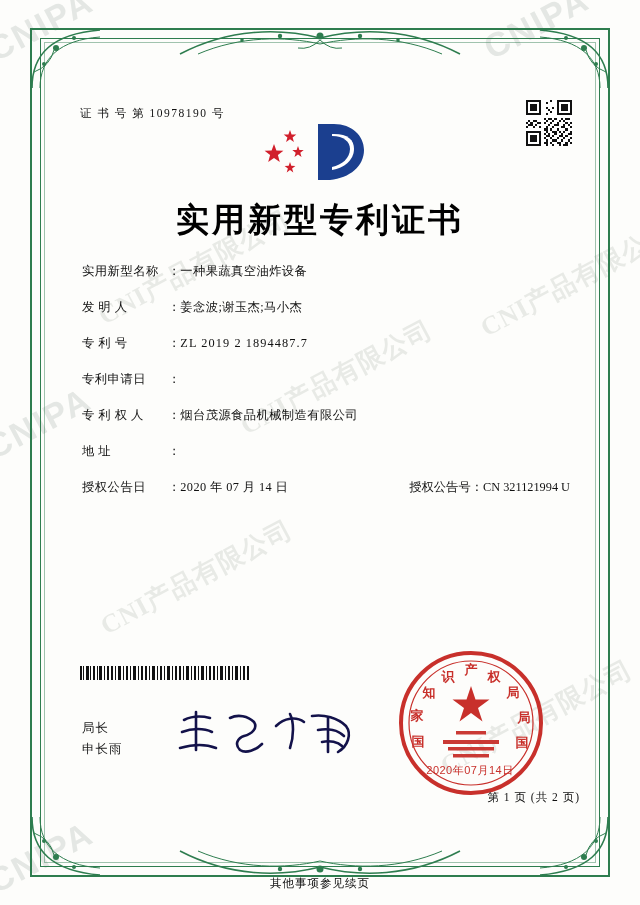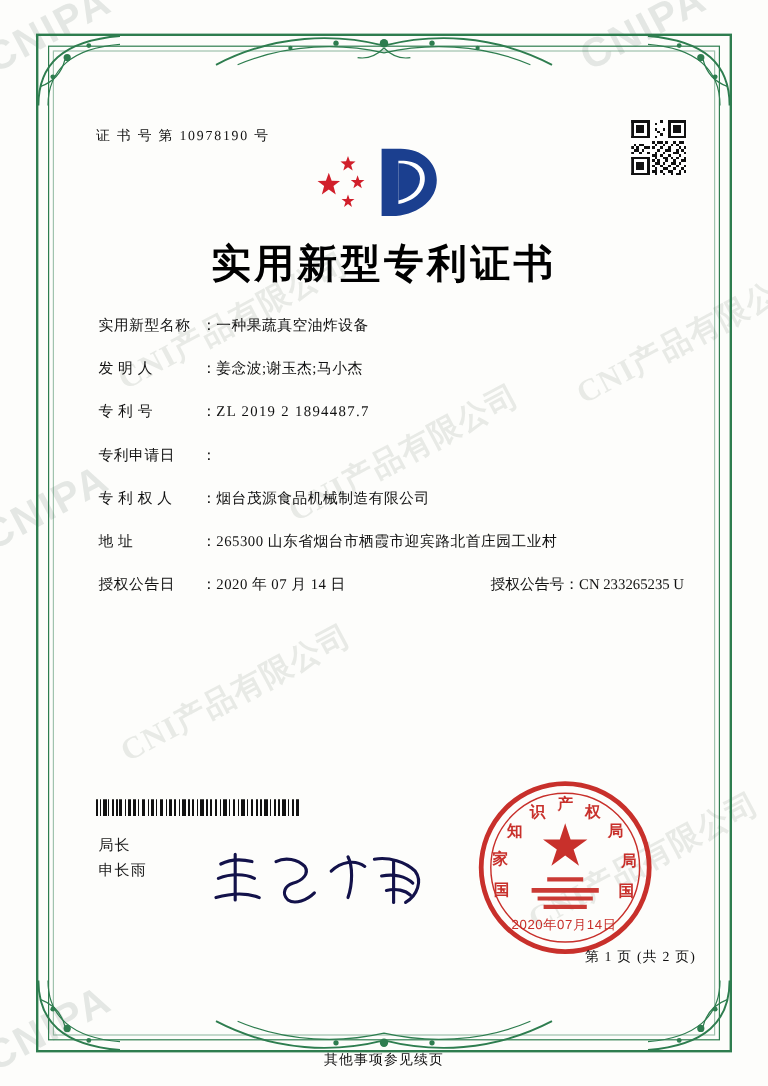--- a/index.html
+++ b/index.html
@@ -220,21 +220,21 @@
     position: absolute;
     left: 20px;
     top: 608px;
     width: 170px;
     height: 14px;
   }
 
   .signature-block {
     position: absolute;
     left: 22px;
-    top: 636px;
+    top: 660px;
     font-size: 12.5px;
     line-height: 21px;
     letter-spacing: 1px;
   }
   .handwriting {
     position: absolute;
     left: 112px;
     top: 648px;
     width: 190px;
     height: 56px;
@@ -495,30 +495,29 @@
 
       <div class="field-row">
         <span class="field-label spread">专 利 权 人</span>
         <span class="field-colon">：</span>
         <span class="field-value">烟台茂源食品机械制造有限公司</span>
       </div>
 
       <div class="field-row">
         <span class="field-label spread">地 址</span>
         <span class="field-colon">：</span>
-        <span class="field-value">265300 山东省烟台市栖霞市迎宾路北首庄园工业村</span>
       </div>
 
       <div class="field-row">
         <span class="field-label">授权公告日</span>
         <span class="field-colon">：</span>
         <span class="field-value">2020 年 07 月 14 日</span>
         <span class="pubdate-extra">授权公告号</span>
         <span class="field-colon">：</span>
-        <span>CN 233265235 U</span>
+        <span>CN 321121994 U</span>
       </div>
 
     </div>
 
     <div class="paragraphs">
     </div>
 
     <svg class="barcode" viewBox="0 0 170 14" shape-rendering="crispEdges">
       <g fill="#111">
         <rect x="0" y="0" width="2" height="14"></rect>

